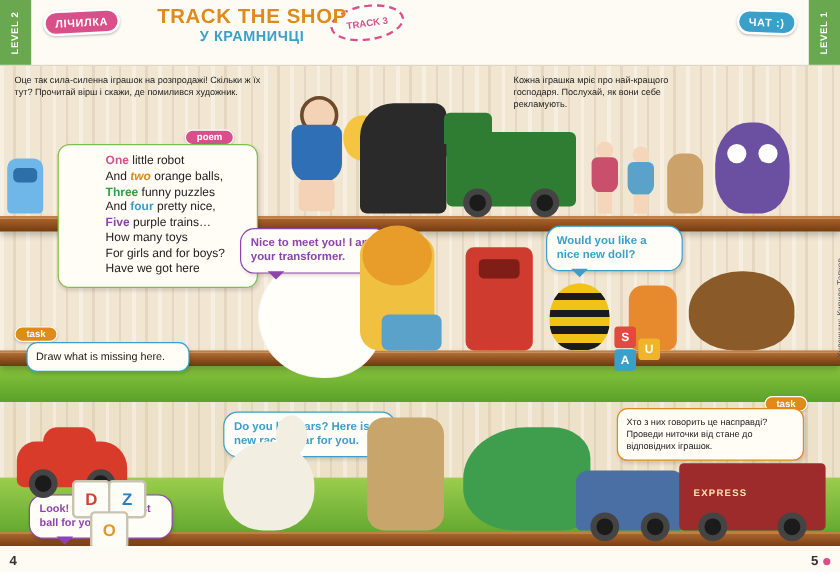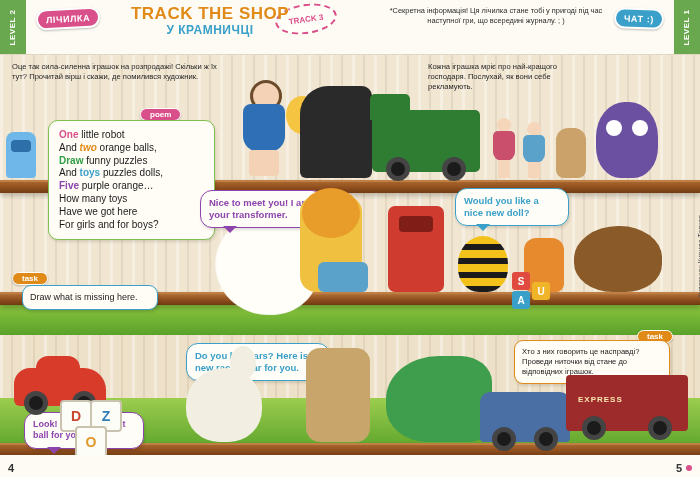--- a/index.html
+++ b/index.html
@@ -178,40 +178,41 @@
     padding: 8px 8px 8px 10px;
     background: #fffdf6;
     border: 1.5px solid #7fbf4d;
     border-radius: 10px;
     box-shadow: 1px 2px 3px rgba(0,0,0,0.12);
   }
   #poem-card .line {
     font-size: 10px;
     line-height: 1.28;
     color: #1b1b1b;
+    margin-left: 29px;
   }
   #poem-card .num { font-weight: bold; }
   .n1 { color: #d94f8a; }
   .n2 { color: #e08a17; font-style: italic; }
   .n3 { color: #2f9e44; }
   .n4 { color: #3aa0c9; }
   .n5 { color: #8e44ad; }
 
   .tag {
     position: absolute;
     background: #d94f8a;
     color: #fff;
     font-size: 8px;
     font-weight: bold;
     border-radius: 9px;
     padding: 1px 9px;
     border: 1.5px solid #fff;
     box-shadow: 0 1px 2px rgba(0,0,0,0.22);
   }
-  #tag-poem { left: 140px; top: 108px; background: #d94f8a; }
+  #tag-poem { left: 154px; top: 108px; background: #d94f8a; }
   #tag-task-1 { left: 12px; top: 272px; background: #e08a17; }
   #tag-task-2 { left: 637px; top: 330px; background: #e08a17; }
 
   
   #task-card {
     position: absolute;
     left: 22px; top: 285px;
     width: 120px;
     padding: 6px 7px;
     background: #fffdf6;
@@ -487,21 +488,21 @@
   }
   #dino {
     left: 386px; top: 356px; width: 106px; height: 86px;
     background: #3f9e4d; border-radius: 50% 30% 22% 40%;
   }
   #train {
     left: 480px; top: 392px; width: 90px; height: 50px;
     background: #4a6fa5; border-radius: 10px 10px 4px 4px;
   }
   #express-car {
-    left: 566px; top: 375px; width: 122px; height: 56px;
+    left: 566px; top: 386px; width: 122px; height: 56px;
     background: #9e2b2b; border-radius: 4px;
   }
   #express-label {
     position: absolute; left: 12px; top: 20px;
     font-size: 8px; font-weight: bold; color: #f7e6b0; letter-spacing: 1px;
   }
 </style>
 </head>
 <body>
 
@@ -527,35 +528,34 @@
   <div class="pill" id="pill-lichylka">ЛІЧИЛКА</div>
   <div class="pill" id="pill-chat">ЧАТ :)</div>
 
   <div id="track-badge">TRACK 3</div>
 
   <div id="shop-title">
     <div class="en">TRACK THE SHOP</div>
     <div class="ua">У КРАМНИЧЦІ</div>
   </div>
 
-  <div id="secret-note">*Секретна інформація! Ця лічилка стане тобі у пригоді під час наступної гри, що всередині журналу. ; )</div>
 
   <div class="plain-text" id="dream-ua">Кожна іграшка мріє про най-кращого господаря. Послухай, як вони себе рекламують.</div>
   <div class="plain-text" id="intro-ua">Оце так сила-силенна іграшок на розпродажі! Скільки ж їх тут? Прочитай вірш і скажи, де помилився художник.</div>
 
   <div class="tag" id="tag-poem">poem</div>
   <div id="poem-card">
     <div class="line"><span class="num n1">One</span><span> little robot</span></div>
     <div class="line"><span>And </span><span class="num n2">two</span><span> orange balls,</span></div>
-    <div class="line"><span class="num n3">Draw</span><span> funny puzzles</span></div>
-    <div class="line"><span>And </span><span class="num n4">toys</span><span> puzzles dolls,</span></div>
-    <div class="line"><span class="num n5">Five</span><span> purple orange…</span></div>
+    <div class="line"><span class="num n3">Three</span><span> funny puzzles</span></div>
+    <div class="line"><span>And </span><span class="num n4">four</span><span> pretty nice,</span></div>
+    <div class="line"><span class="num n5">Five</span><span> purple trains…</span></div>
     <div class="line">How many toys</div>
+    <div class="line">For girls and for boys?</div>
     <div class="line">Have we got here</div>
-    <div class="line">For girls and for boys?</div>
   </div>
 
   <div class="tag" id="tag-task-1">task</div>
   <div id="task-card">Draw what is missing here.</div>
   <div id="draw-area"></div>
 
   <div class="bubble" id="bubble-transformer">Nice to meet you! I am your transformer.</div>
   <div class="bubble" id="bubble-doll">Would you like a nice new doll?</div>
   <div class="bubble" id="bubble-cars">Do you like cars? Here is a new racing car for you.</div>
   <div class="bubble" id="bubble-ball">Look! This is the best ball for you.</div>

